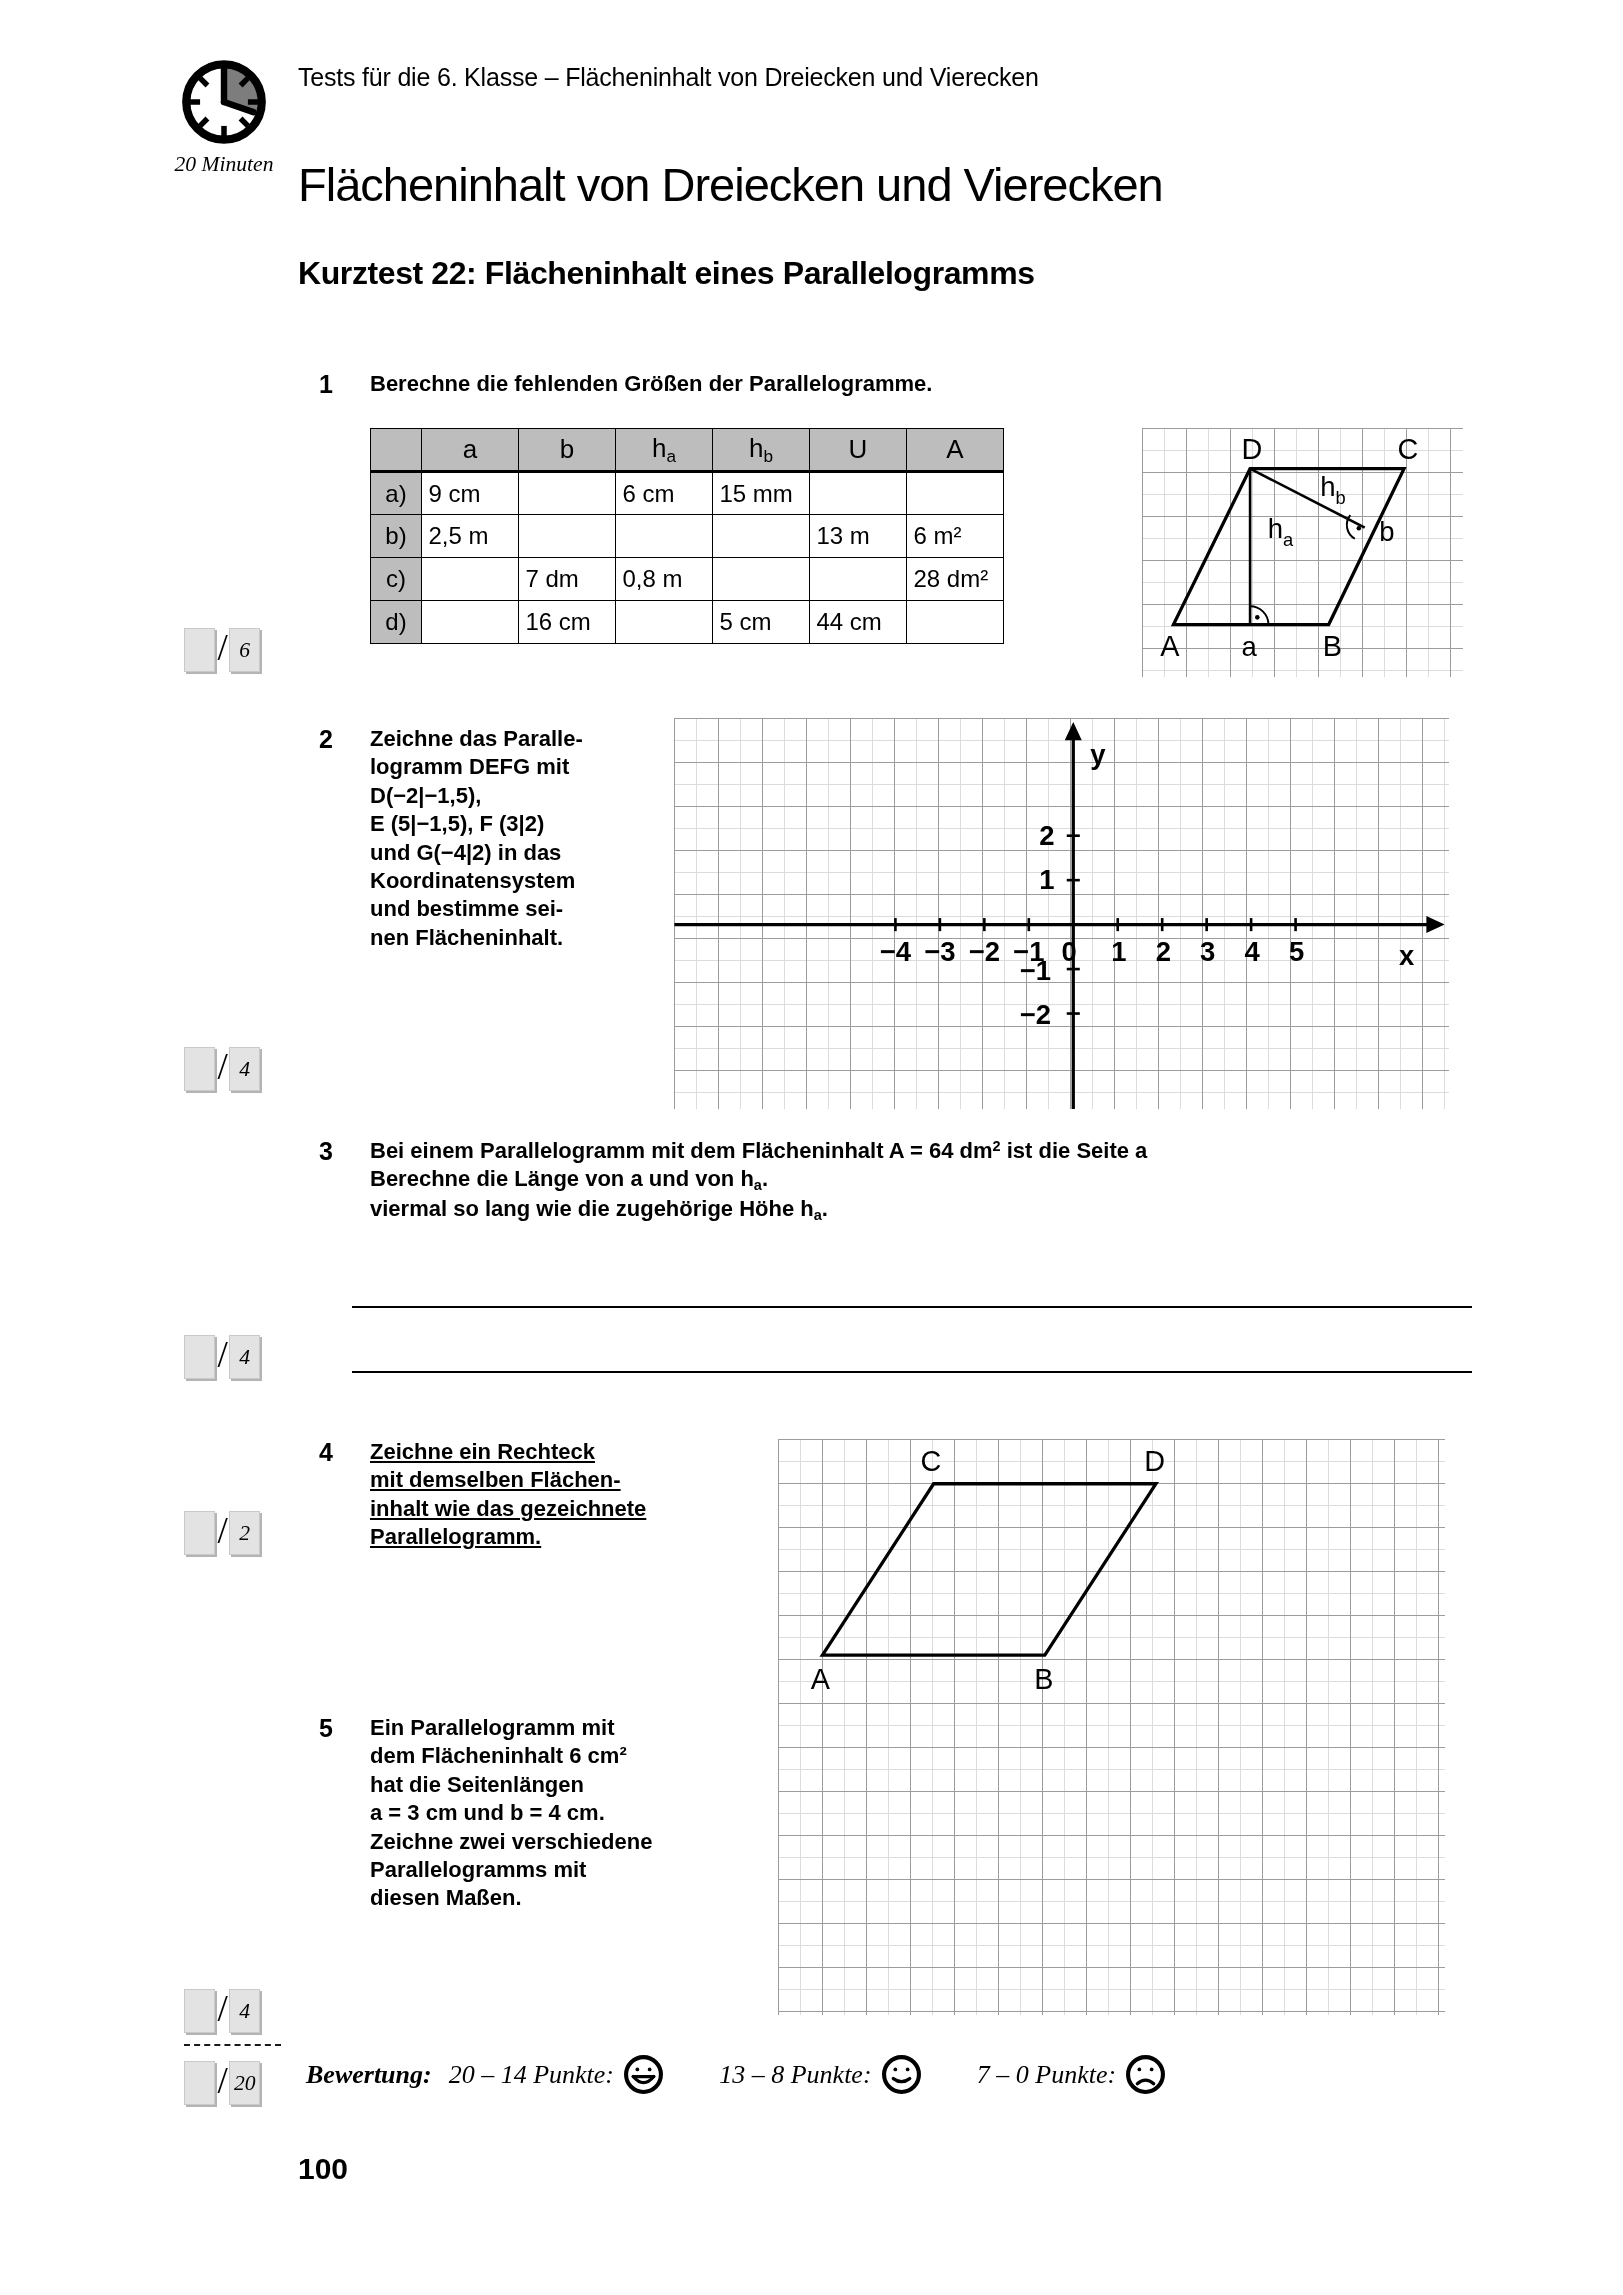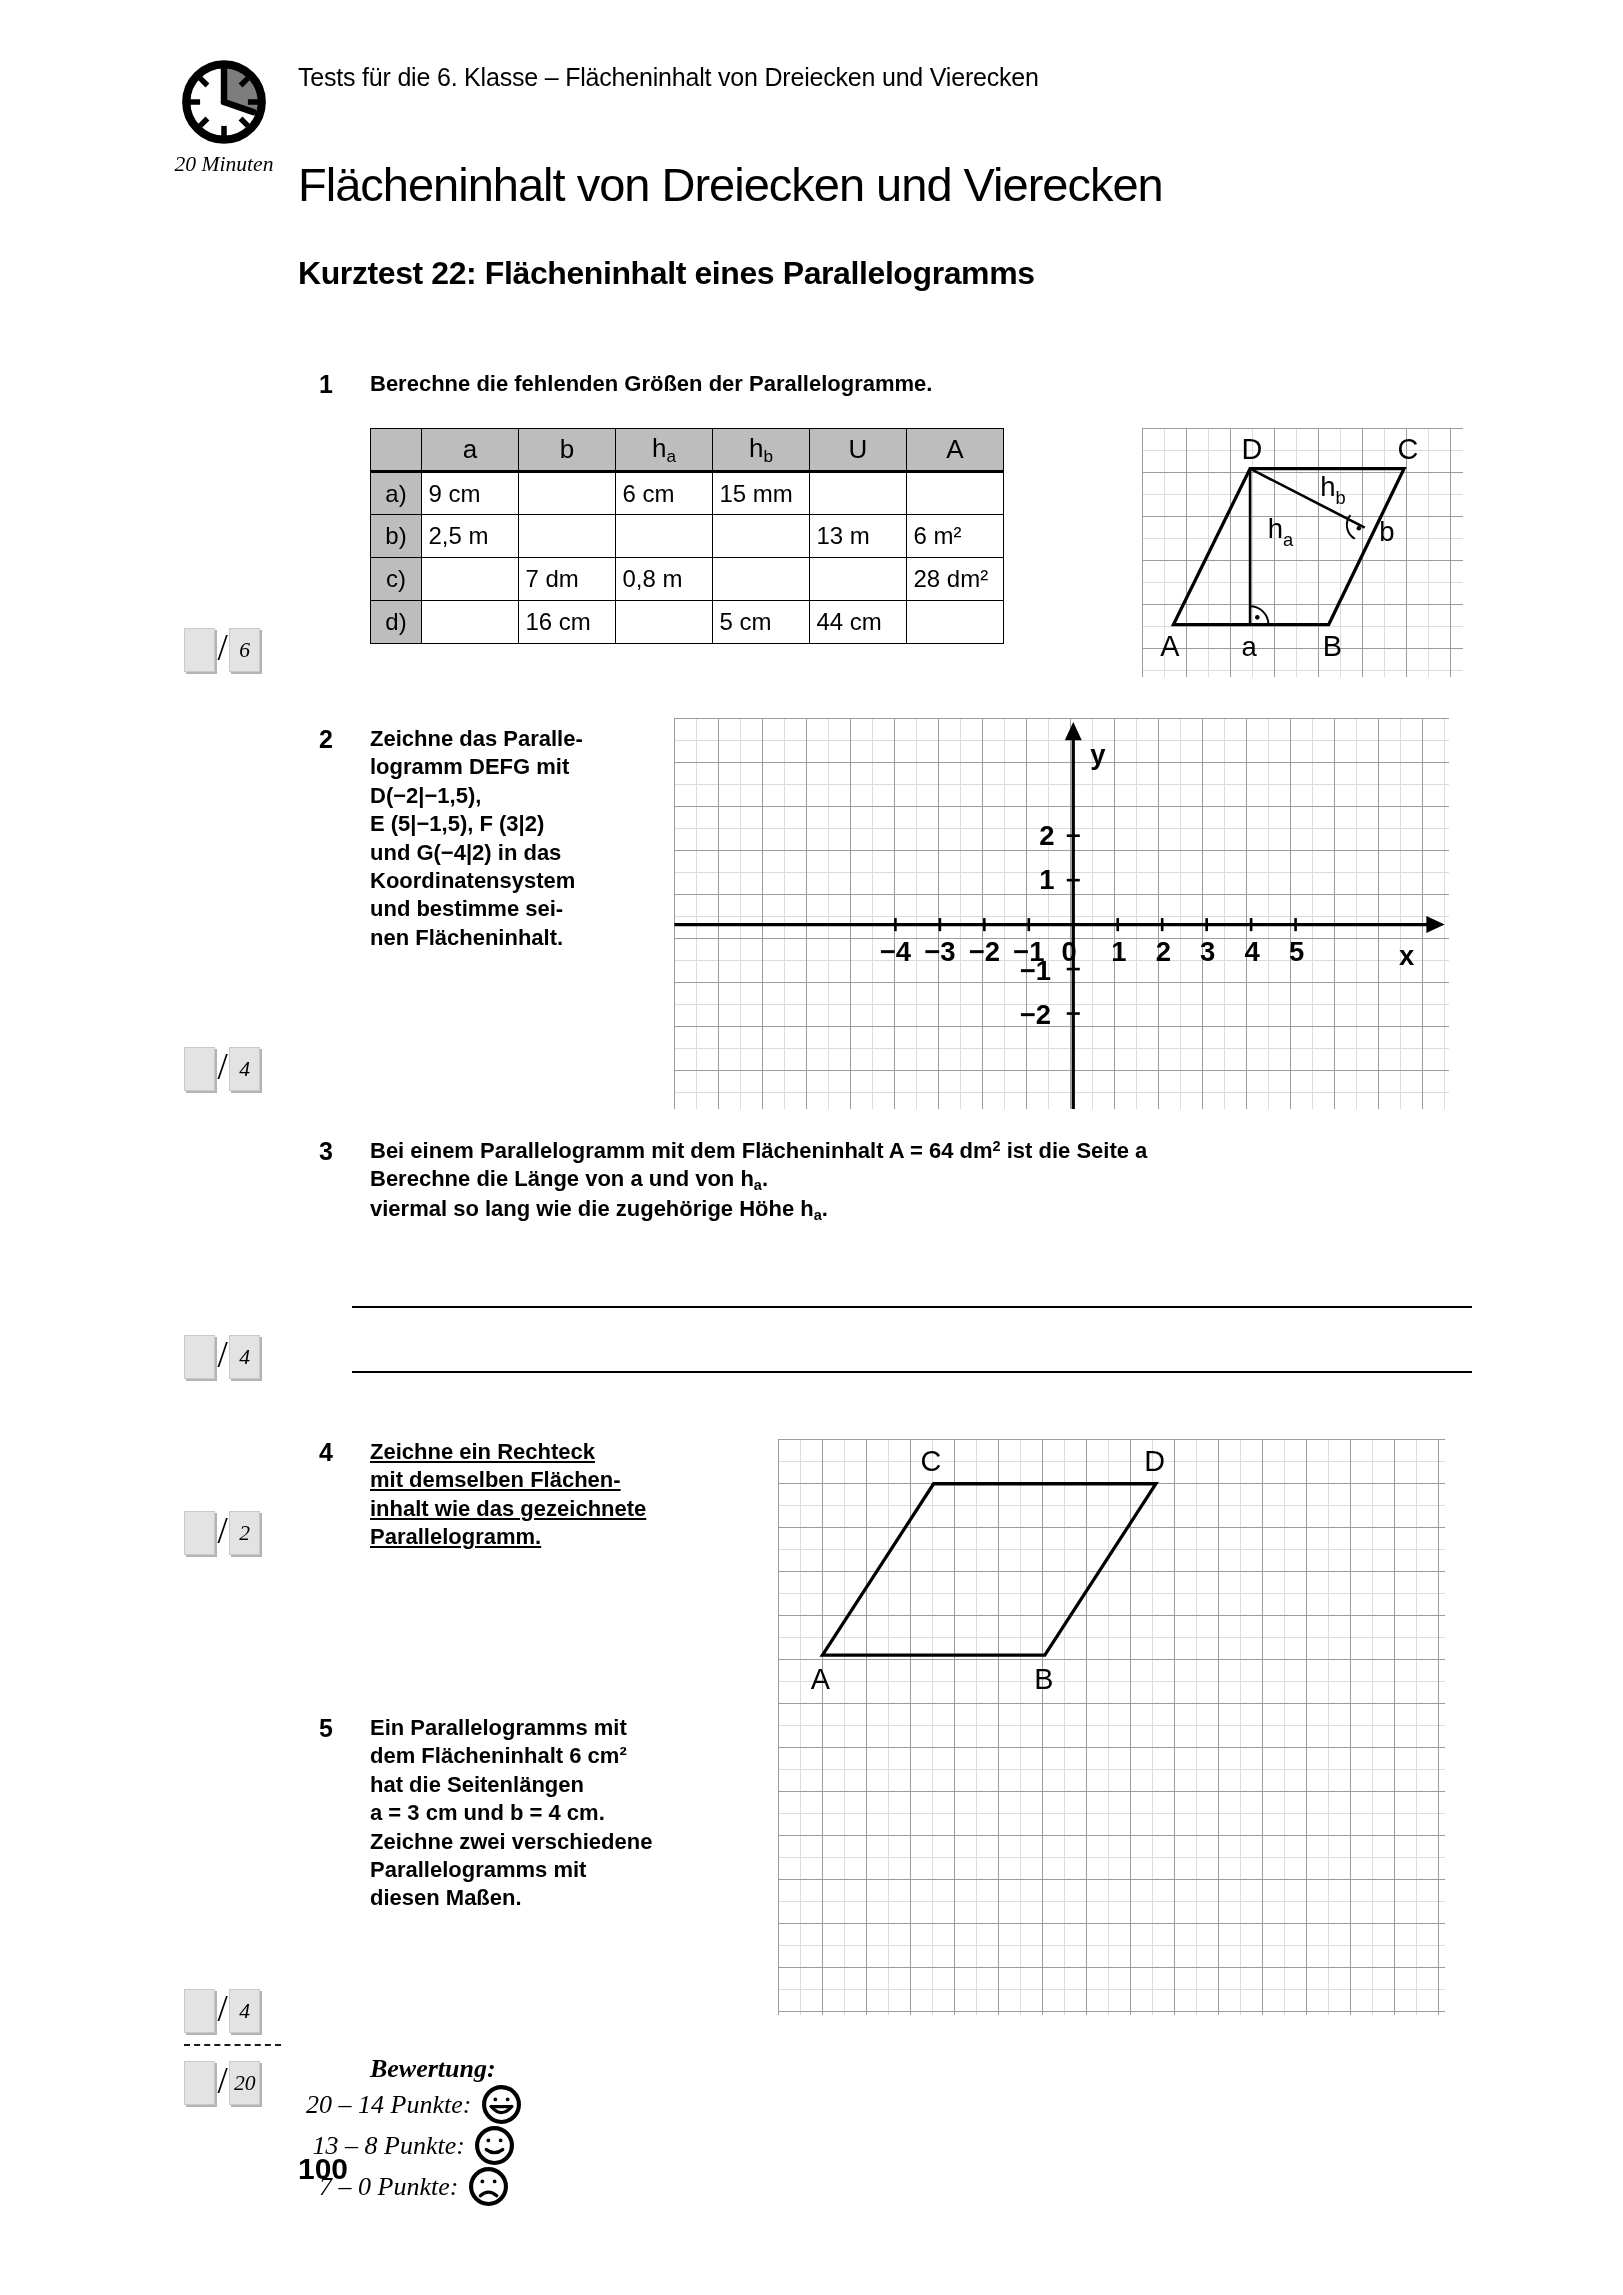--- a/index.html
+++ b/index.html
@@ -169,21 +169,20 @@
   }
 
   
   .bew-row {
     position: absolute;
     display: flex;
     align-items: center;
     font-family: "Liberation Serif", serif;
     font-style: italic;
     font-size: 26px;
-    flex-direction: column;
   }
   .bew-label { font-weight: bold; margin-right: 17px; }
   .bew-item { display: flex; align-items: center; margin-right: 55px; white-space: nowrap; }
   .bew-item .txt { margin-right: 9.2px; }
 
   .page-no {
     position: absolute;
     left: 298px;
     top: 2152px;
     font-size: 30px;
@@ -416,21 +415,21 @@
     <polygon points="68,330 408,330 578,68 238,68" fill="none" stroke="#000" stroke-width="5"></polygon>
     <text x="218" y="48" font-family="Liberation Sans, sans-serif" font-size="44">C</text>
     <text x="560" y="48" font-family="Liberation Sans, sans-serif" font-size="44">D</text>
     <text x="50" y="382" font-family="Liberation Sans, sans-serif" font-size="44">A</text>
     <text x="392" y="382" font-family="Liberation Sans, sans-serif" font-size="44">B</text>
   </svg>
 </div>
 
 <div class="ex-num" style="left:319px; top:1714px;">5</div>
 <div class="ex-text narrow" style="left:370px; top:1714px; width:406px;">
-  <div>Ein Parallelogramms mit</div>
+  <div>Ein Parallelogramm mit</div>
   <div>dem Flächeninhalt 6 cm²</div>
   <div>hat die Seitenlängen</div>
   <div>a = 3 cm und b = 4 cm.</div>
   <div>Zeichne zwei verschiedene</div>
   <div>Parallelogramms mit</div>
   <div>diesen Maßen.</div>
 </div>
 
 <div class="score" style="left:184px; top:1989px;">
   <div class="box"></div>

